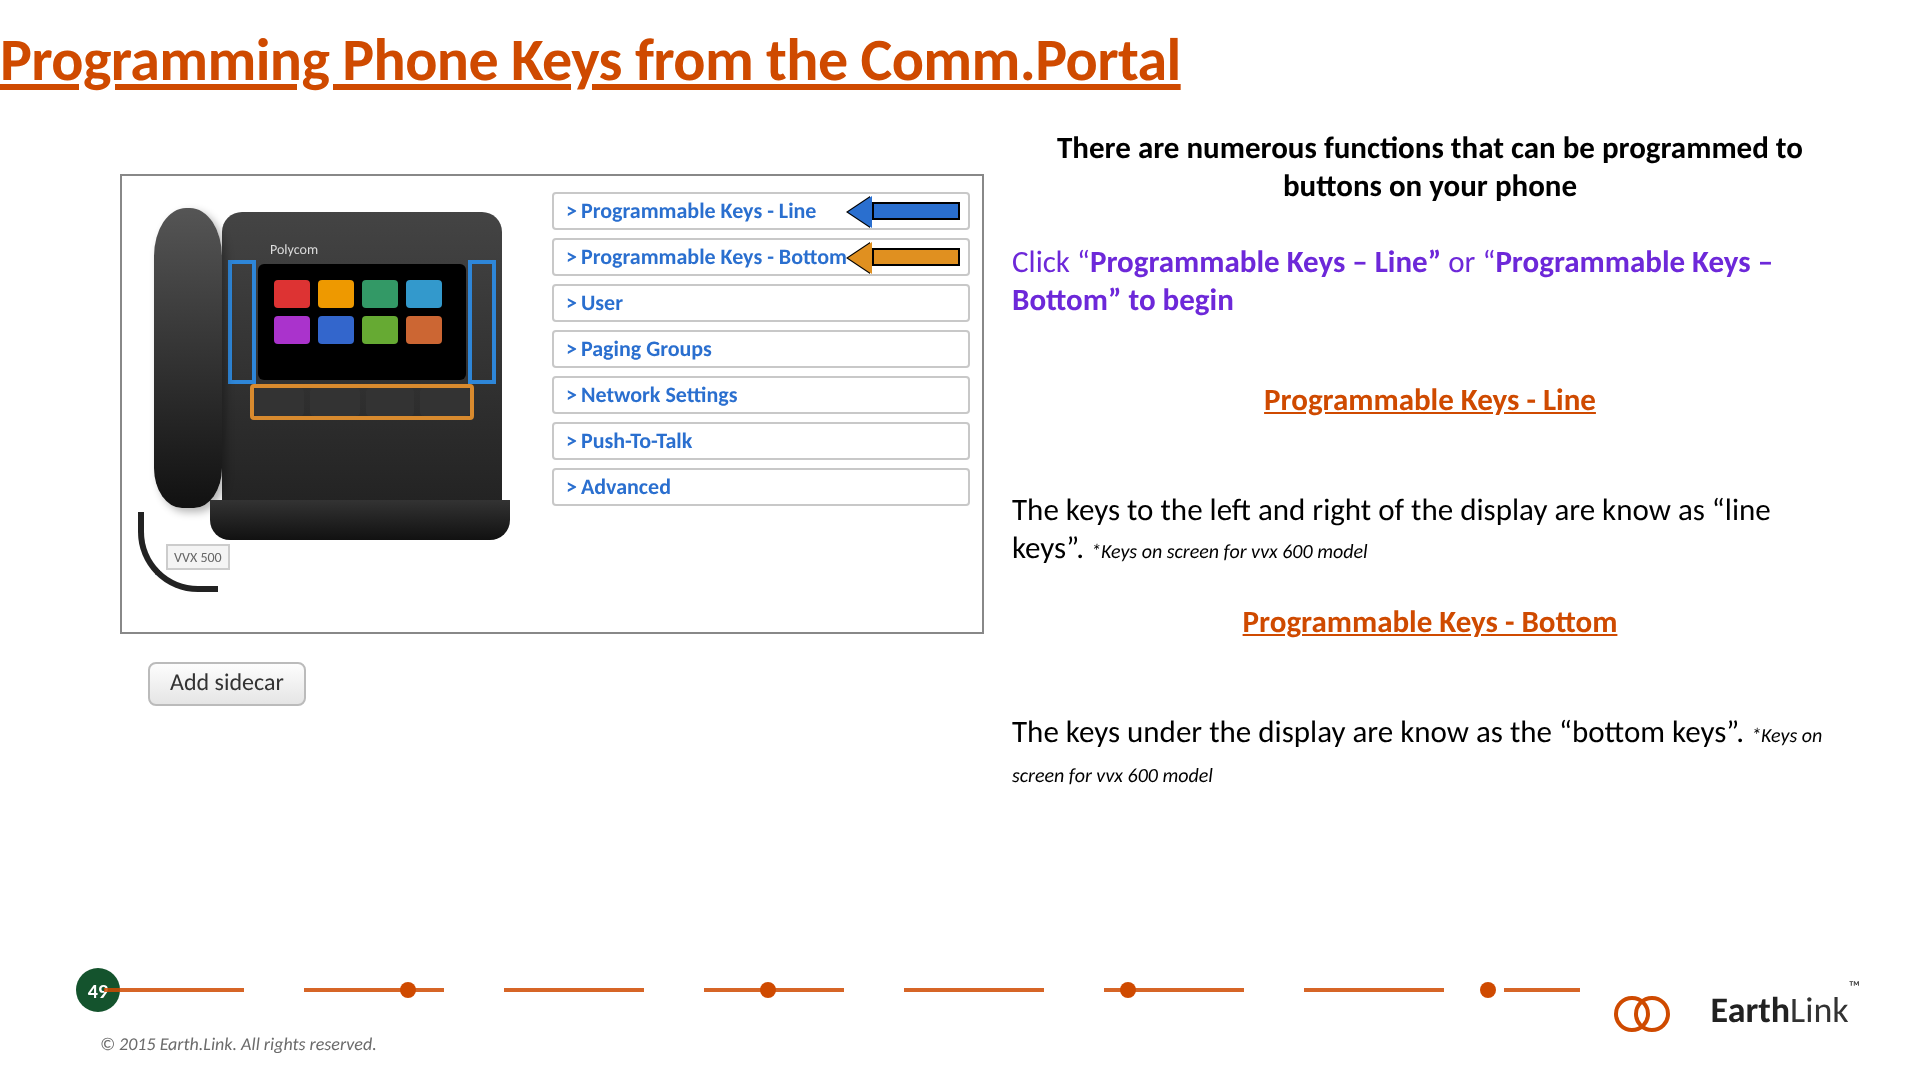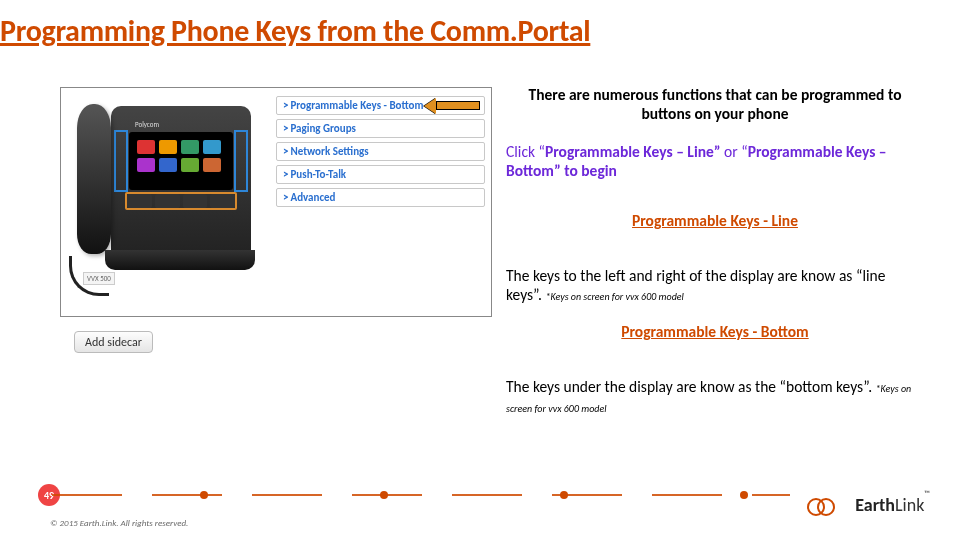--- a/index.html
+++ b/index.html
@@ -166,21 +166,20 @@
     width: 430px;
     padding: 8px 0 0 0;
   }
   .intro {
     text-align: center;
     font-size: 15.5px;
     font-weight: 700;
     color: #000;
     padding: 0 6px 18px 6px;
     line-height: 1.25;
-    margin-top: 20px;
   }
   .step {
     font-size: 15.5px;
     color: #6d28d9;
     padding: 0 6px 30px 6px;
     line-height: 1.25;
   }
   .step .lbl { font-weight:400; }
   .step b { font-weight:700; }
   .section-h {
@@ -206,21 +205,21 @@
   .footer {
     position: absolute;
     left: 0; right: 0; bottom: 0;
     height: 58px;
   }
   .page-badge {
     position: absolute;
     left: 38px; bottom: 34px;
     width: 22px; height: 22px;
     border-radius: 50%;
-    background: #ef4444;
+    background: #14532d;
     color: #fff;
     font-size: 10px;
     font-weight: 700;
     display: flex; align-items: center; justify-content: center;
   }
   .footer-line {
     position: absolute;
     left: 52px; right: 170px; bottom: 44px;
     height: 2px;
     background: repeating-linear-gradient(to right,
@@ -290,26 +289,33 @@
             <span></span>
             <span></span>
           </div>
         <div class="bottom-highlight"></div>
         <div class="handset"></div>
         <div class="phone-base"></div>
         <div class="cord"></div>
         <div class="brandtag">VVX 500</div>
       </div>
       <div class="menu-list">
+        <div class="menu-item"><span class="chev">&gt;</span><span>Programmable Keys - Line</span>
+          <span class="arrow-blue">
+              <span class="head"></span>
+              <span class="shaft"></span>
+            </span>
+        </div>
         <div class="menu-item"><span class="chev">&gt;</span><span>Programmable Keys - Bottom</span>
           <span class="arrow-orange">
               <span class="head"></span>
               <span class="shaft"></span>
             </span>
         </div>
+        <div class="menu-item"><span class="chev">&gt;</span><span>User</span></div>
         <div class="menu-item"><span class="chev">&gt;</span><span>Paging Groups</span></div>
         <div class="menu-item"><span class="chev">&gt;</span><span>Network Settings</span></div>
         <div class="menu-item"><span class="chev">&gt;</span><span>Push-To-Talk</span></div>
         <div class="menu-item"><span class="chev">&gt;</span><span>Advanced</span></div>
       </div>
     </div>
     <span class="add-sidecar-btn">Add sidecar</span>
   </div>
 
   <div class="right-panel">

